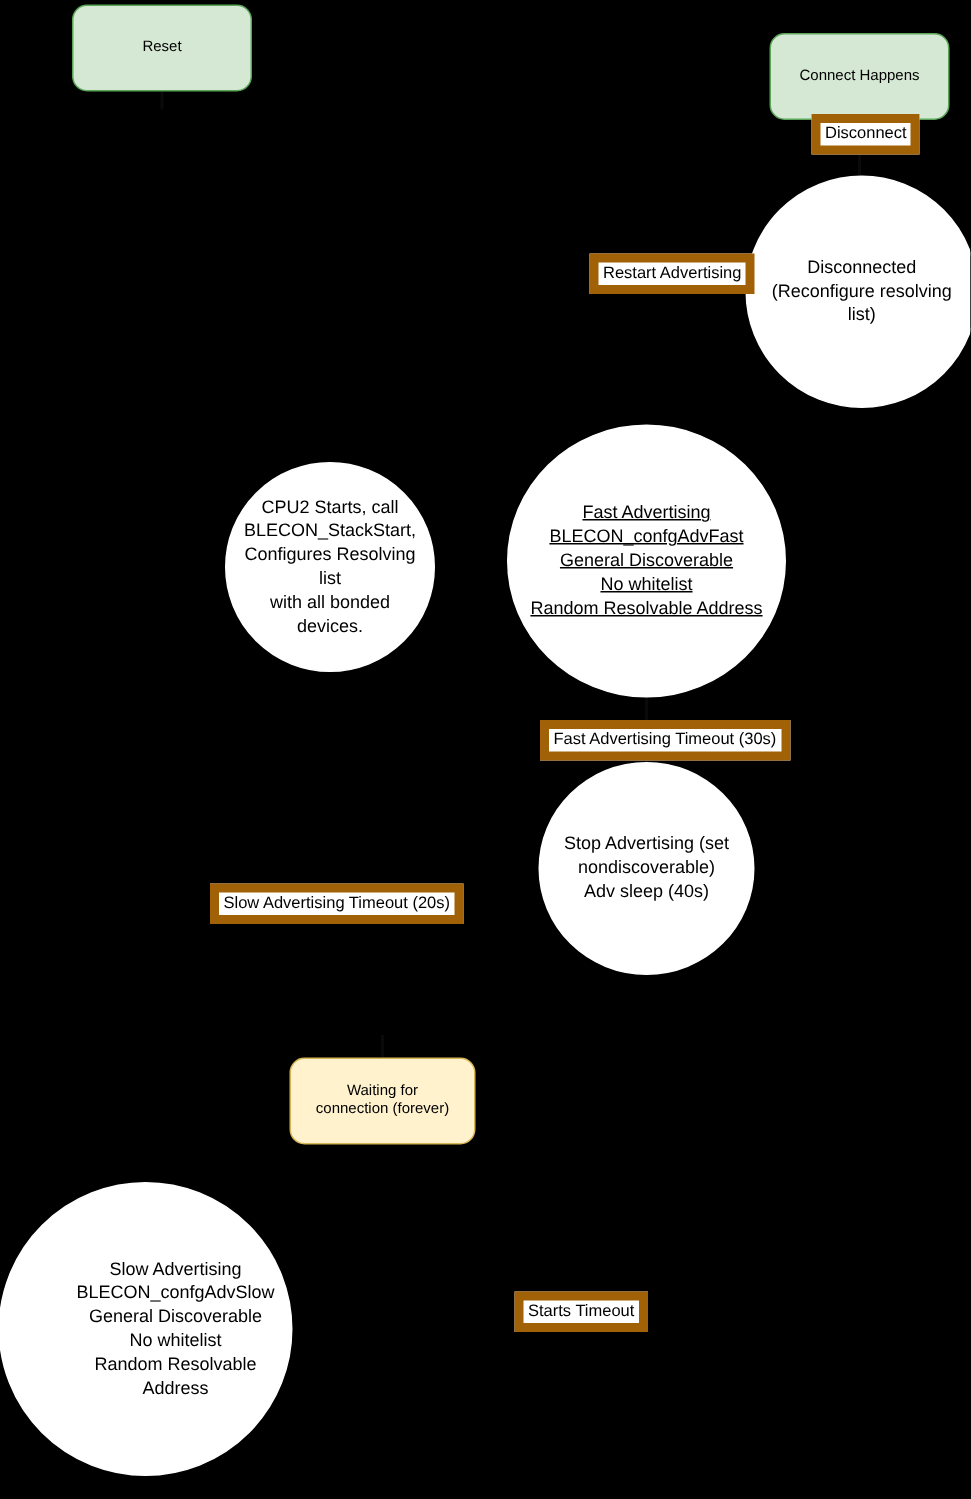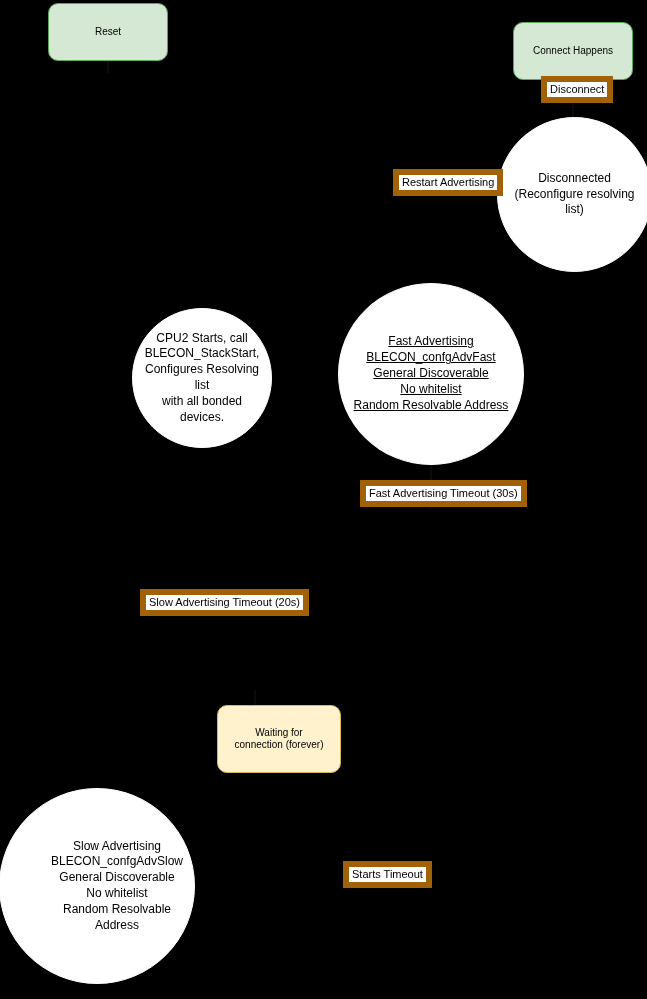--- a/index.html
+++ b/index.html
@@ -93,44 +93,49 @@
   <div class="connector" style="left:572px; top:61px; width:2px; height:15px;"></div>
   <div class="connector" style="left:572px; top:93px; width:2px; height:24px;"></div>
   <div class="connector" style="left:430px; top:465px; width:2px; height:15px;"></div>
   <div class="connector" style="left:430px; top:497px; width:2px; height:11px;"></div>
   <div class="connector" style="left:254px; top:690px; width:2px; height:15px;"></div>
 
   <div class="box green" style="left:48px; top:3px; width:120px; height:58px;">Reset</div>
 
   <div class="box green" style="left:513px; top:3px; width:120px; height:58px;margin-top:19px;">Connect Happens</div>
 
-  <div class="box yellow" style="left:193px; top:705px; width:124px; height:68px;margin-left:24px;">Waiting for
+  <div class="box yellow" style="left:193px; top:705px; width:124px; height:58px;">Waiting for
 connection (forever)</div>
 
   <div class="node" style="left:497px; top:117px; width:155px; height:155px;">
     <span class="node-text">Disconnected
 (Reconfigure resolving list)</span>
   </div>
 
 
-  <div class="node" style="left:132px; top:308px; width:140px; height:140px;">
+  <div class="node" style="left:150px; top:308px; width:140px; height:140px;">
     <span class="node-text">CPU2 Starts, call
 BLECON_StackStart,
 Configures Resolving list
 with all bonded devices.</span>
   </div>
 
   <div class="node" style="left:338px; top:283px; width:186px; height:182px;text-decoration:underline;">
     <span class="node-text">Fast Advertising
 BLECON_confgAdvFast
 General Discoverable
 No whitelist
 Random Resolvable Address</span>
   </div>
 
+  <div class="node" style="left:359px; top:508px; width:144px; height:142px;">
+    <span class="node-text">Stop Advertising (set
+nondiscoverable)
+Adv sleep (40s)</span>
+  </div>
 
   <div class="node" style="left:-1px; top:788px; width:196px; height:196px;padding-left:40px;">
     <span class="node-text">Slow Advertising
 BLECON_confgAdvSlow
 General Discoverable
 No whitelist
 Random Resolvable Address</span>
   </div>
 
   <div class="edge-label" style="left:541px; top:76px;">Disconnect</div>

